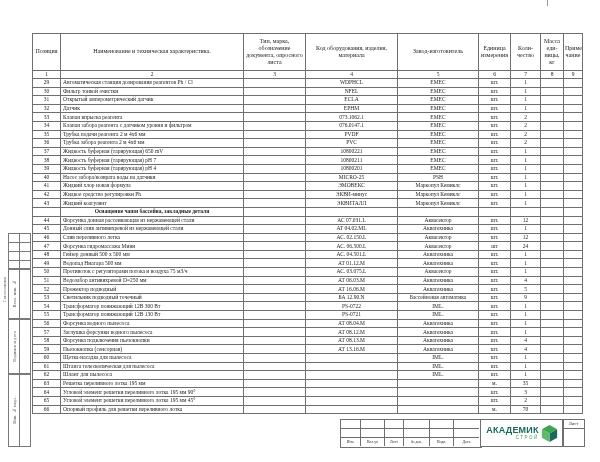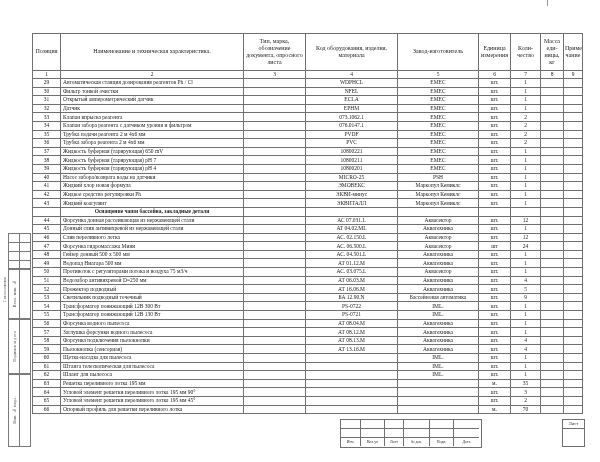--- a/index.html
+++ b/index.html
@@ -578,18 +578,29 @@
         <div class="cell"></div>
         <div class="cell"></div>
         <div class="cell lastcol"></div>
         <div class="cell lastrow">Изм.</div>
         <div class="cell lastrow">Кол.уч</div>
         <div class="cell lastrow">Лист</div>
         <div class="cell lastrow">№ док.</div>
         <div class="cell lastrow">Подп.</div>
         <div class="cell lastcol lastrow">Дата</div>
       </div>
+    <div class="logo-box">
+      <div class="logo-text">
+        <div class="logo-main">АКАДЕМИК</div>
+        <div class="logo-sub">СТРОЙ</div>
+      </div>
+      <svg width="17" height="19" viewBox="0 0 20 22">
+        <path d="M10 1 L19 6 L10 11 L1 6 Z" fill="#3da64b"></path>
+        <path d="M19 6 V16 L10 21 V11 Z" fill="#17695a"></path>
+        <path d="M1 6 V16 L10 21 V11 Z" fill="#5cbb6a"></path>
+      </svg>
+    </div>
     <div class="sheet-cell">
       <div class="sheet-label">Лист</div>
     </div>
   </div>
 
 </div>
 
 </body></html>

